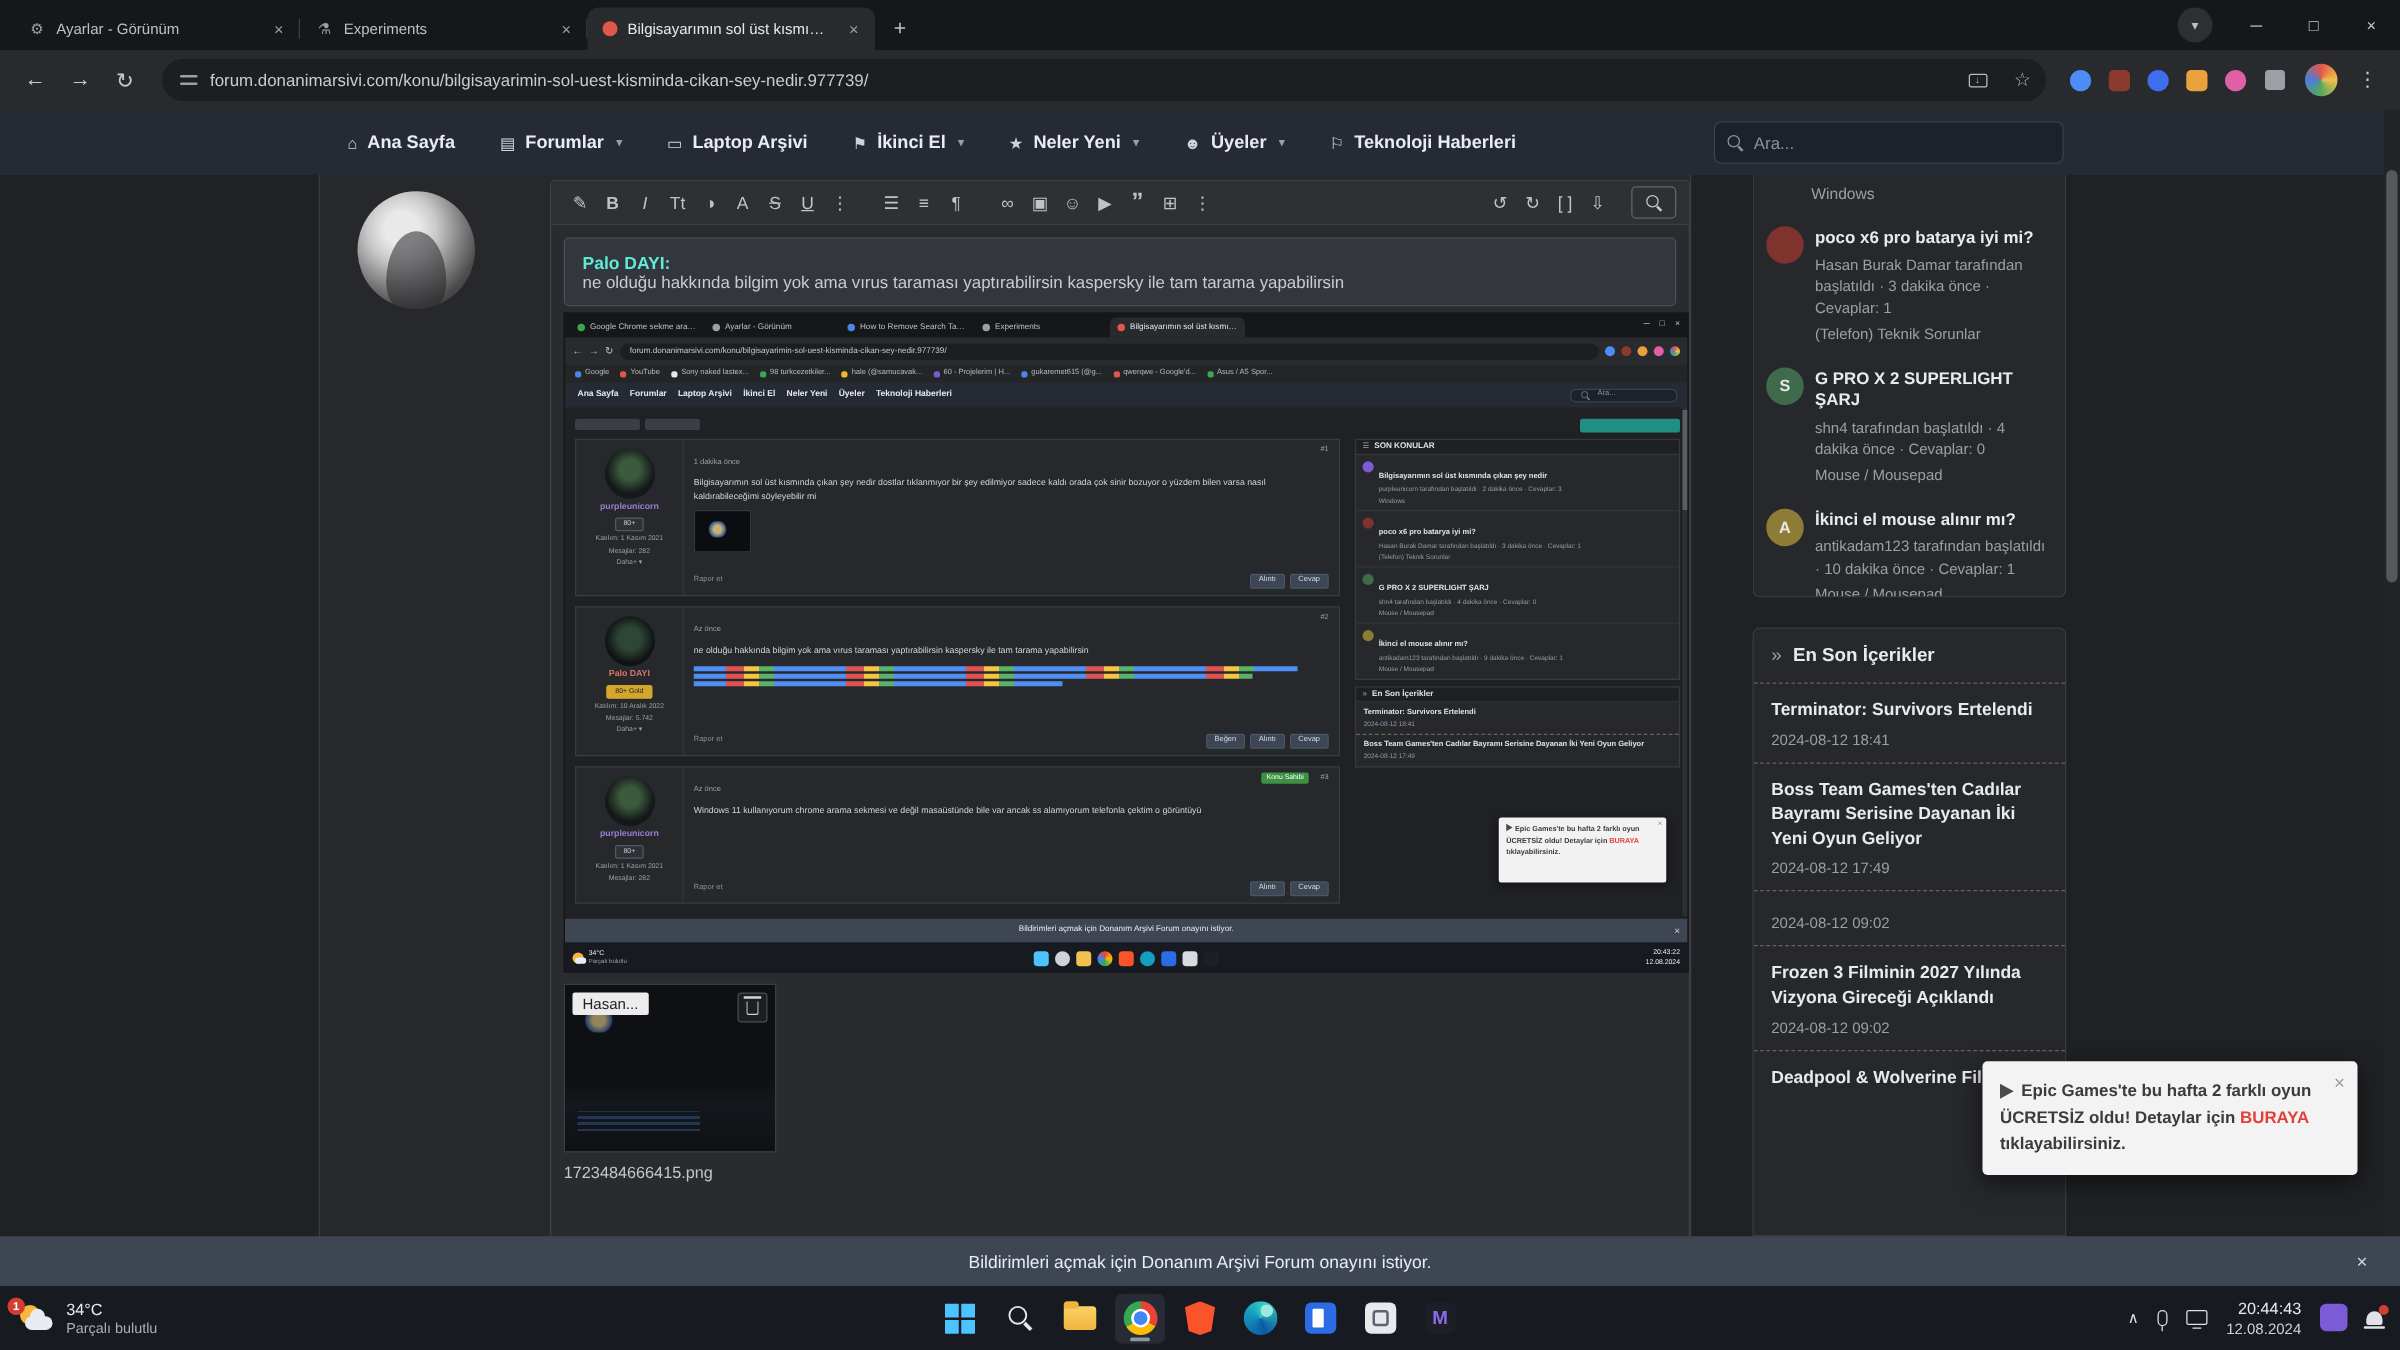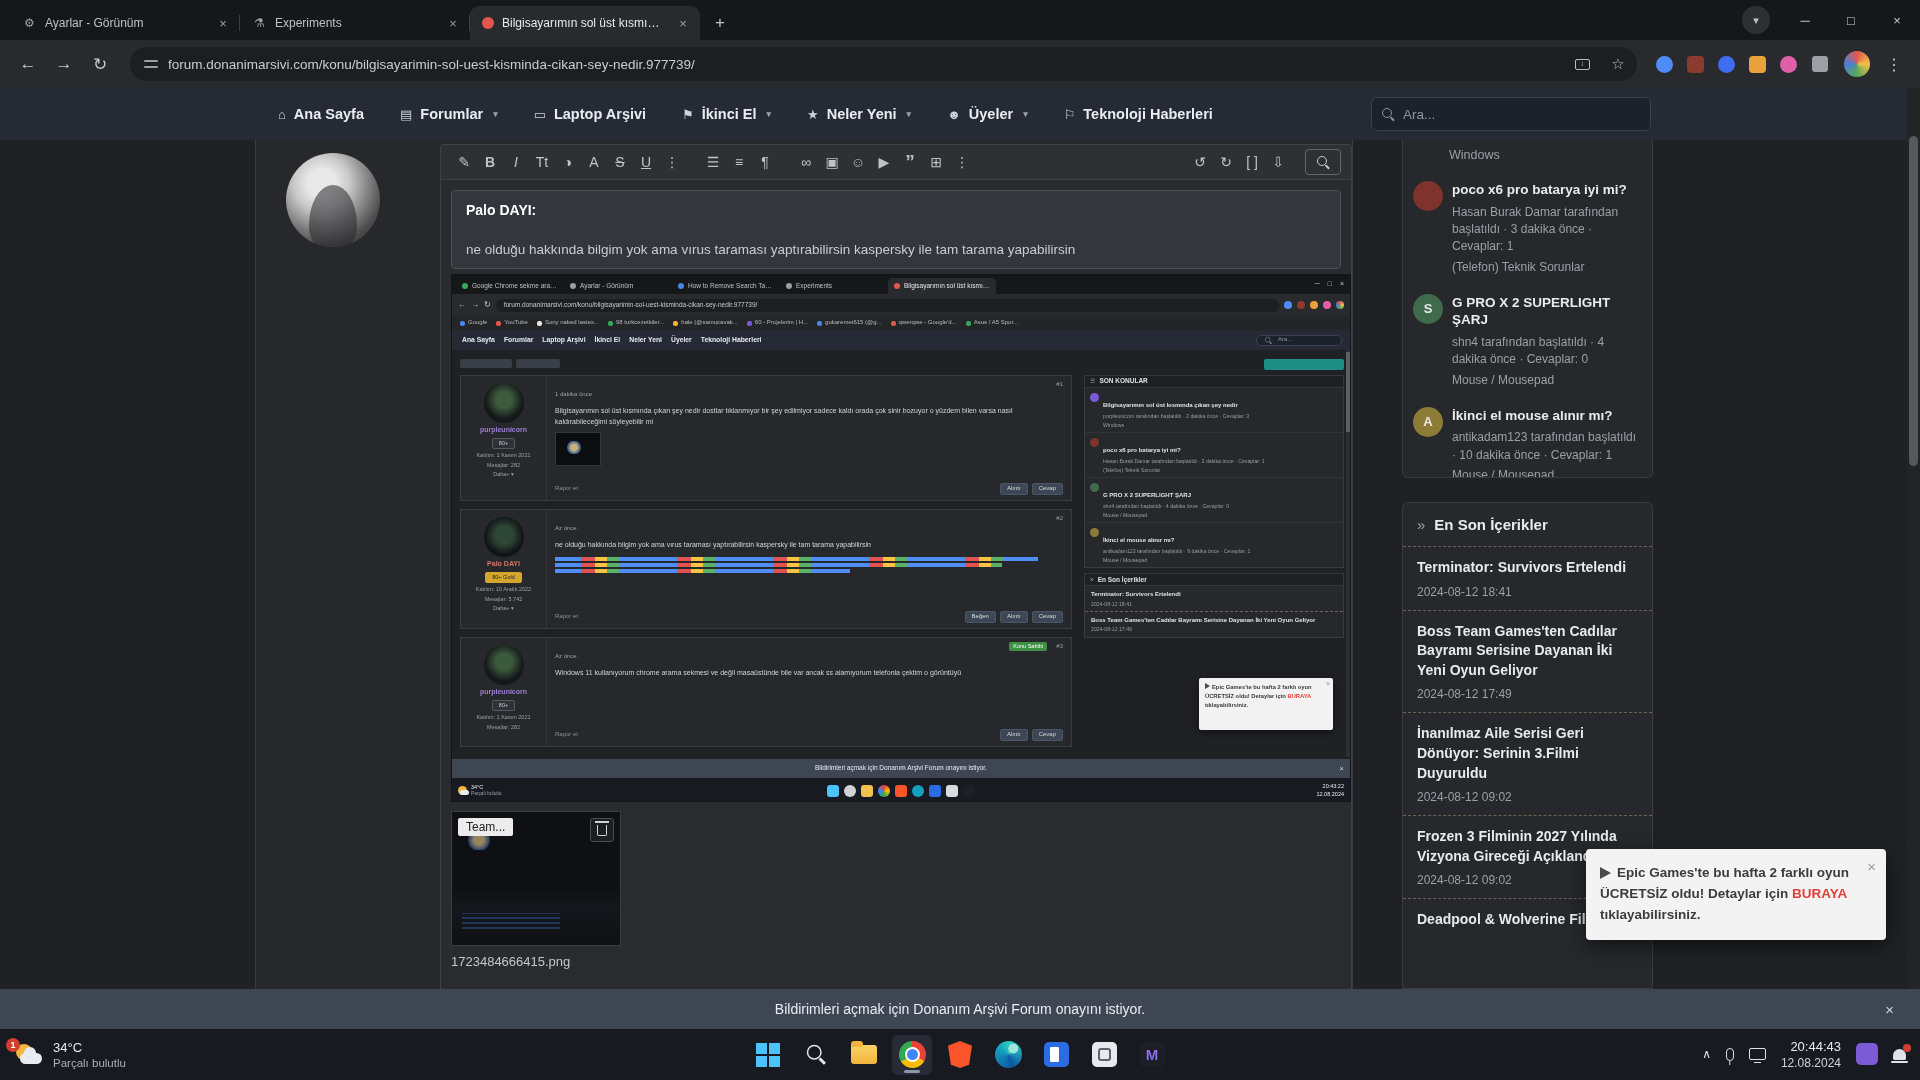--- a/index.html
+++ b/index.html
@@ -55,21 +55,21 @@
 #composer-avatar::after{content:"";position:absolute;left:24%;top:34%;width:52%;height:70%;background:#26262a;opacity:.55;border-radius:50% 50% 40% 40%/62% 62% 38% 38%}
 #editor{position:absolute;left:184px;top:4px;width:912px;height:870px;border:1px solid #3e4146;border-radius:4px;background:#292b2f}
 #edtoolbar{height:35px;background:#2e3034;border-bottom:1px solid #3e4146;display:flex;align-items:center;padding:0 10px;border-radius:4px 4px 0 0}
 .ic{min-width:24px;height:24px;display:flex;align-items:center;justify-content:center;color:#bfc3c8;font-size:14px;margin:0 1px;border-radius:3px}
 .ic.b{font-weight:bold}.ic.i{font-style:italic}.ic.st{text-decoration:line-through}.ic.un{text-decoration:underline}
 .ic.q{font-size:19px;font-weight:bold}
 .grp{margin-left:16px}
 #ed-right{margin-left:auto;display:flex;align-items:center}
 #preview-btn{margin-left:14px;width:36px;height:26px;border:1px solid #62666d;border-radius:4px;display:flex;align-items:center;justify-content:center;color:#c6cacf}
 #quote{margin:10px 10px 0;background:#33363c;border:1px solid #4b4f56;border-radius:4px;padding:11px 14px}
-#quote-author{color:#ffffff;font-weight:bold;font-size:14px;margin-bottom:24px}
+#quote-author{color:#5eead4;font-weight:bold;font-size:14px;margin-bottom:0}
 #quote-text{color:#c9ccd1;font-size:13.5px}
 #reply-text{margin:13px 12px 8px;color:#dadce0;font-size:15px}
 
 
 #attach{margin:9px 0 0 10px;width:170px}
 #attach-thumb{position:relative;width:170px;height:135px;border:1px solid #3a3d42;background:linear-gradient(#0f1013 58%,#14171c 72%,#0f1013)}
 #attach-thumb::after{content:"";position:absolute;left:10px;right:60px;bottom:16px;height:16px;background:repeating-linear-gradient(0deg,#2a4a7a 0 2px,transparent 2px 5px);opacity:.65}
 #attach-thumb::before{content:"";position:absolute;left:14px;top:18px;width:26px;height:20px;background:radial-gradient(circle,#b7a26e 0 30%,#33507e 62%,transparent 70%);opacity:.8}
 .chip{position:absolute;left:6px;top:6px;background:#ececec;color:#202124;font-size:12px;padding:2px 8px;border-radius:2px}
 #attach-del{position:absolute;right:6px;top:6px;width:24px;height:24px;background:rgba(32,33,36,.85);border:1px solid #4a4d52;border-radius:3px;display:flex;align-items:center;justify-content:center}
@@ -598,21 +598,21 @@
               <div>12.08.2024</div>
             </div>
         </div>
         <div id="m-scroll">
             <i></i>
           </div>
       </div>
 
       <div id="attach">
         <div id="attach-thumb">
-          <span class="chip">Team...</span>
+          <span class="chip">Hasan...</span>
           <span id="attach-del">
               <span class="trash"></span>
             </span>
         </div>
         <div id="attach-name">1723484666415.png</div>
       </div>
     </div>
   </div>
 
   <aside id="sidebar">
@@ -650,21 +650,20 @@
         </div>
       <div class="litem">
         <div class="lt">Terminator: Survivors Ertelendi</div>
         <div class="ld">2024-08-12 18:41</div>
       </div>
       <div class="litem">
         <div class="lt">Boss Team Games'ten Cadılar Bayramı Serisine Dayanan İki Yeni Oyun Geliyor</div>
         <div class="ld">2024-08-12 17:49</div>
       </div>
       <div class="litem">
-        <div class="lt">İnanılmaz Aile Serisi Geri Dönüyor: Serinin 3.Filmi Duyuruldu</div>
         <div class="ld">2024-08-12 09:02</div>
       </div>
       <div class="litem">
         <div class="lt">Frozen 3 Filminin 2027 Yılında Vizyona Gireceği Açıklandı</div>
         <div class="ld">2024-08-12 09:02</div>
       </div>
       <div class="litem">
         <div class="lt">Deadpool &amp; Wolverine Filmi 1...</div>
       </div>
     </div>

